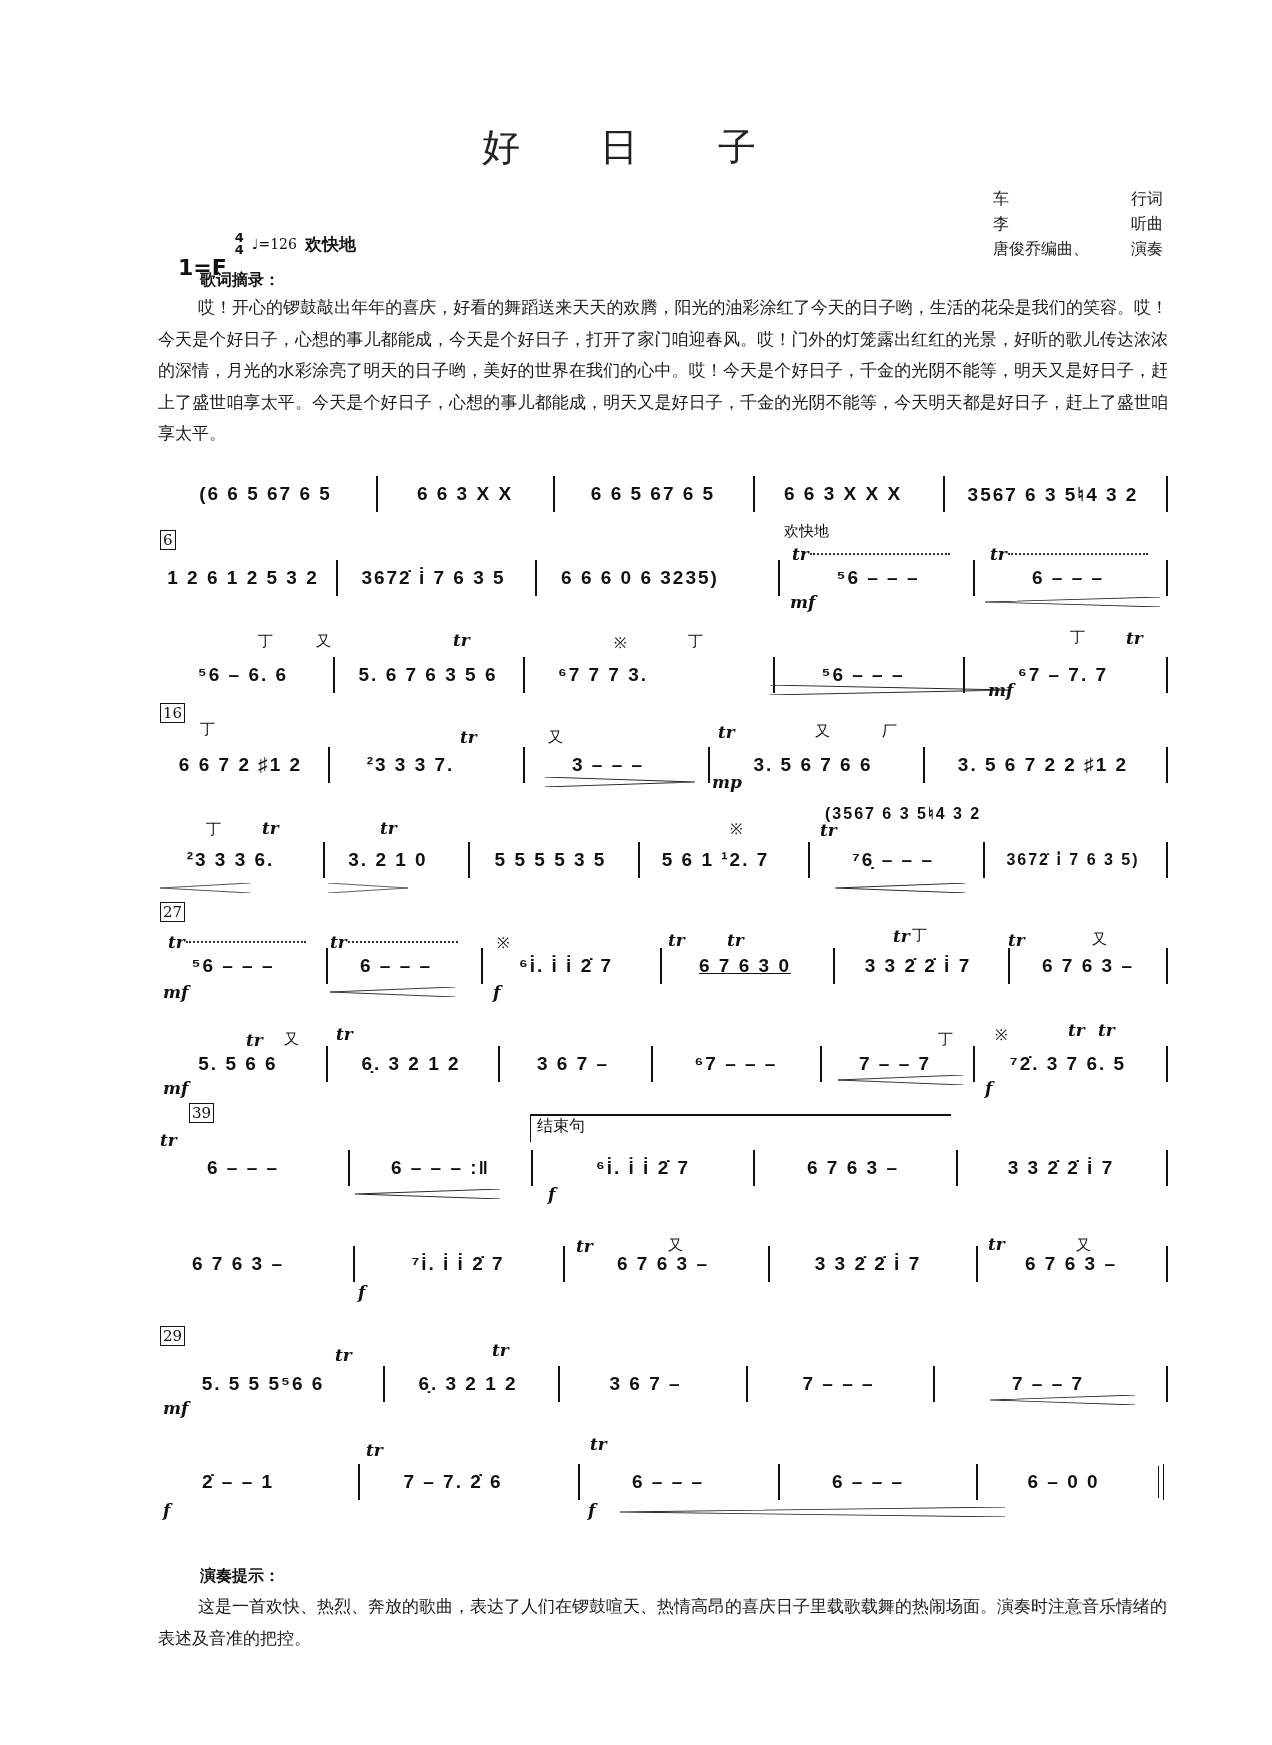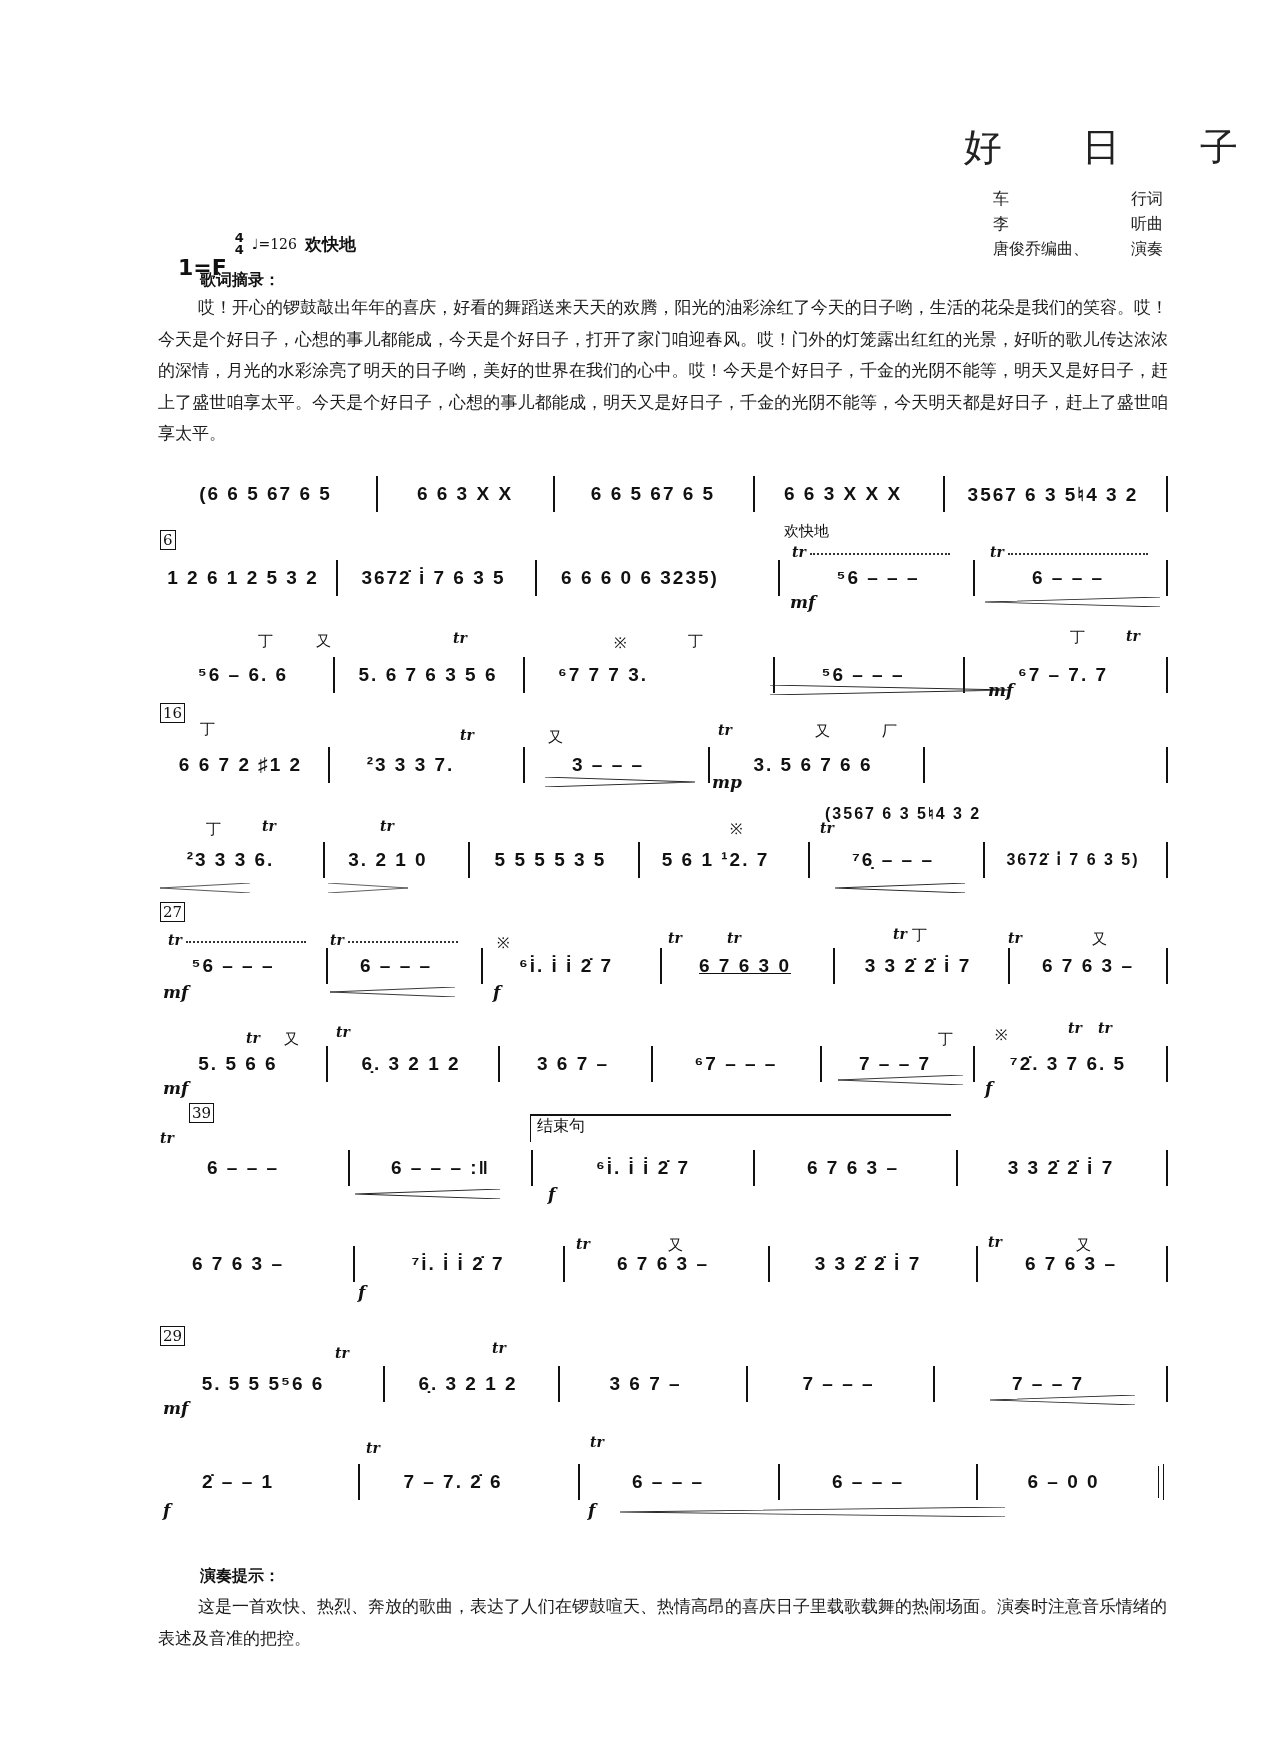--- a/index.html
+++ b/index.html
@@ -1,37 +1,37 @@
 <!DOCTYPE html>
 <html><head>
 <meta charset="utf-8">
 <style>
   html, body { margin: 0; padding: 0; background: #ffffff; }
   body { width: 1272px; height: 1745px; position: relative; overflow: hidden;
          font-family: "DejaVu Sans", sans-serif; color: #111; }
   .abs { position: absolute; }
-  .title { left: 0; width: 1272px; top: 122px; text-align: right; font-family: "DejaVu Serif", serif;
+  .title { left: 0; width: 1272px; top: 122px; text-align: center; font-family: "DejaVu Serif", serif;
            font-size: 38px; letter-spacing: 34px; font-weight: normal; color: #222; }
   .keyline { left: 178px; top: 208px; font-size: 17px; font-weight: bold; display: flex; align-items: center; gap: 8px; }
   .keyline .big { font-size: 22px; font-weight: bold; margin-top: 47px; }
   .keyline .frac { display: inline-flex; flex-direction: column; align-items: center; line-height: 12px; font-size: 13px; font-weight: bold; }
   .keyline .tempo { font-weight: normal; font-size: 14px; font-family: "DejaVu Serif", serif; }
   .credits { left: 993px; top: 186px; width: 170px; font-family: "DejaVu Serif", serif; font-size: 16px; line-height: 25px; color: #222; }
   .credit-row { display: flex; justify-content: space-between; }
   .section-label { font-weight: bold; font-size: 16px; }
   .lyrics-head { left: 200px; top: 270px; }
   .lyrics { left: 158px; top: 292px; width: 1010px; font-size: 17px; line-height: 31.5px; text-indent: 40px; text-align: justify; color: #1a1a1a; }
   .system { position: absolute; left: 158px; width: 1010px; height: 40px; }
   .measure { position: absolute; top: 0; height: 40px; display: flex; align-items: center; justify-content: space-around;
              font-family: "Liberation Sans", sans-serif; font-weight: bold; font-size: 19px; letter-spacing: 2px; white-space: nowrap; }
   .bar { position: absolute; top: 2px; width: 1.5px; height: 36px; background: #111; }
   .bar.double { width: 6px; border-left: 2px solid #111; background: transparent; }
   .bar.final { width: 4px; border-left: 1.5px solid #111; background: transparent; box-shadow: -7px 0 0 -2px #111; }
   .rehearsal { position: absolute; border: 1.5px solid #111; font-family: "DejaVu Serif", serif; font-size: 15px; padding: 0 2px; line-height: 18px; }
-  .anno { position: absolute; font-family: "DejaVu Serif", serif; font-style: italic; font-weight: bold; font-size: 14px; }
+  .anno { position: absolute; font-family: "DejaVu Serif", serif; font-style: italic; font-weight: bold; font-size: 17px; }
   .dyn { position: absolute; font-family: "DejaVu Serif", serif; font-style: italic; font-weight: bold; font-size: 17px; }
   .expr { position: absolute; font-family: "DejaVu Serif", serif; font-size: 15px; }
   .trillwave { position: absolute; height: 4px; border-top: 2px dotted #333; }
   .hairpin { position: absolute; height: 10px; }
   .hairpin svg { width: 100%; height: 100%; }
   .bracket { position: absolute; border-left: 1.5px solid #111; border-top: 2px solid #111; height: 26px; margin-top: 8px; }
   .bracket span { font-family: "DejaVu Serif", serif; font-size: 16px; padding-left: 6px; }
   .notes-head { left: 200px; top: 1566px; }
   .notes { left: 158px; top: 1590px; width: 1010px; font-size: 17px; line-height: 32px; text-indent: 40px; color: #1a1a1a; }
 </style>
@@ -137,20 +137,21 @@
 <div class="expr" style="left:882px;top:722px;">厂</div>
 <div class="system" style="top:745px;">
   <div class="measure" style="left:0;width:165px;">6  6 7 2  ♯1 2</div>
   <div class="bar" style="left:170px;"></div>
   <div class="measure" style="left:175px;width:155px;">²3  3  3 7.</div>
   <div class="bar" style="left:365px;"></div>
   <div class="measure" style="left:370px;width:160px;">3  –  –  –</div>
   <div class="bar" style="left:550px;"></div>
   <div class="measure" style="left:555px;width:200px;">3.  5 6 7 6  6</div>
   <div class="bar" style="left:765px;"></div>
+  <div class="measure" style="left:770px;width:230px;">3.  5 6 7 2 2 ♯1 2</div>
   <div class="bar" style="left:1008px;"></div>
 </div>
 <div class="hairpin" style="left:545px;top:772px;width:150px;"><svg viewBox="0 0 100 10" preserveAspectRatio="none">
       <polyline points="0,0 100,5 0,10" fill="none" stroke="#222" stroke-width="0.8"></polyline>
     </svg></div>
 <div class="dyn" style="left:712px;top:772px;">mp</div>
 
 <div class="measure abs" style="left:825px;top:800px;height:26px;font-size:16px;">(3567 6 3 5♮4 3 2</div>
 <div class="expr" style="left:206px;top:820px;">丁</div>
 <div class="anno" style="left:262px;top:818px;">tr</div>

